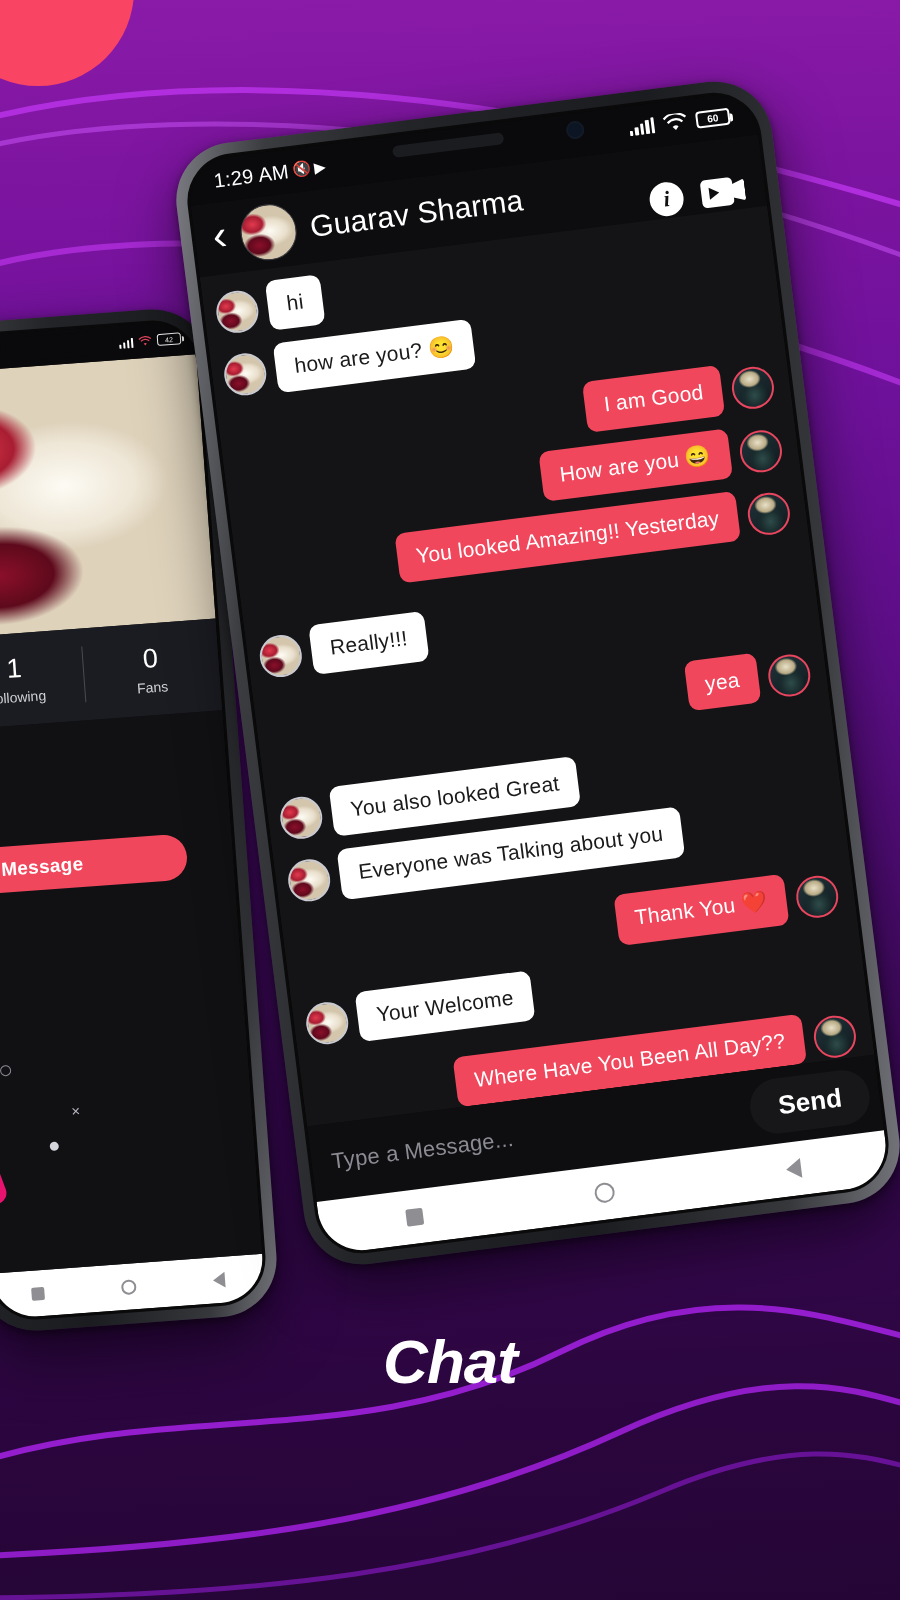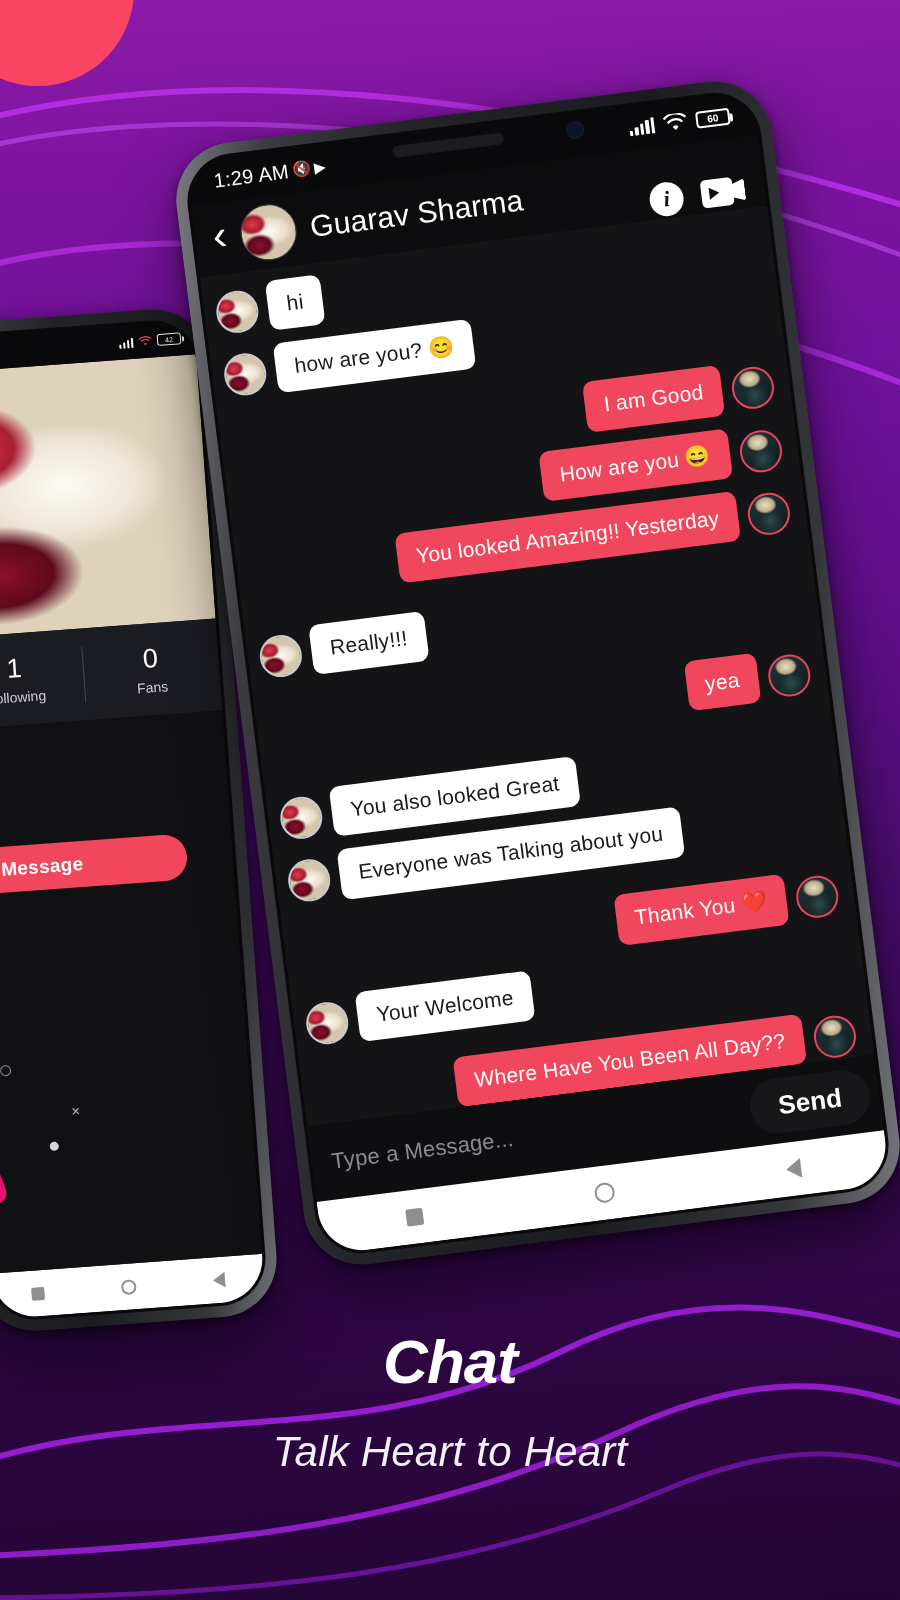--- a/index.html
+++ b/index.html
@@ -430,15 +430,14 @@
           <div class="nav-sq"></div>
           <div class="nav-ci"></div>
           <div class="nav-tri"></div>
         </div>
 
       </div>
     </div>
   </div>
 
   <div class="caption" id="caption-title">Chat</div>
-  <div class="caption" id="caption-sub">Talk Heart to Heart</div>
 
 </div>
 
 </body></html>

